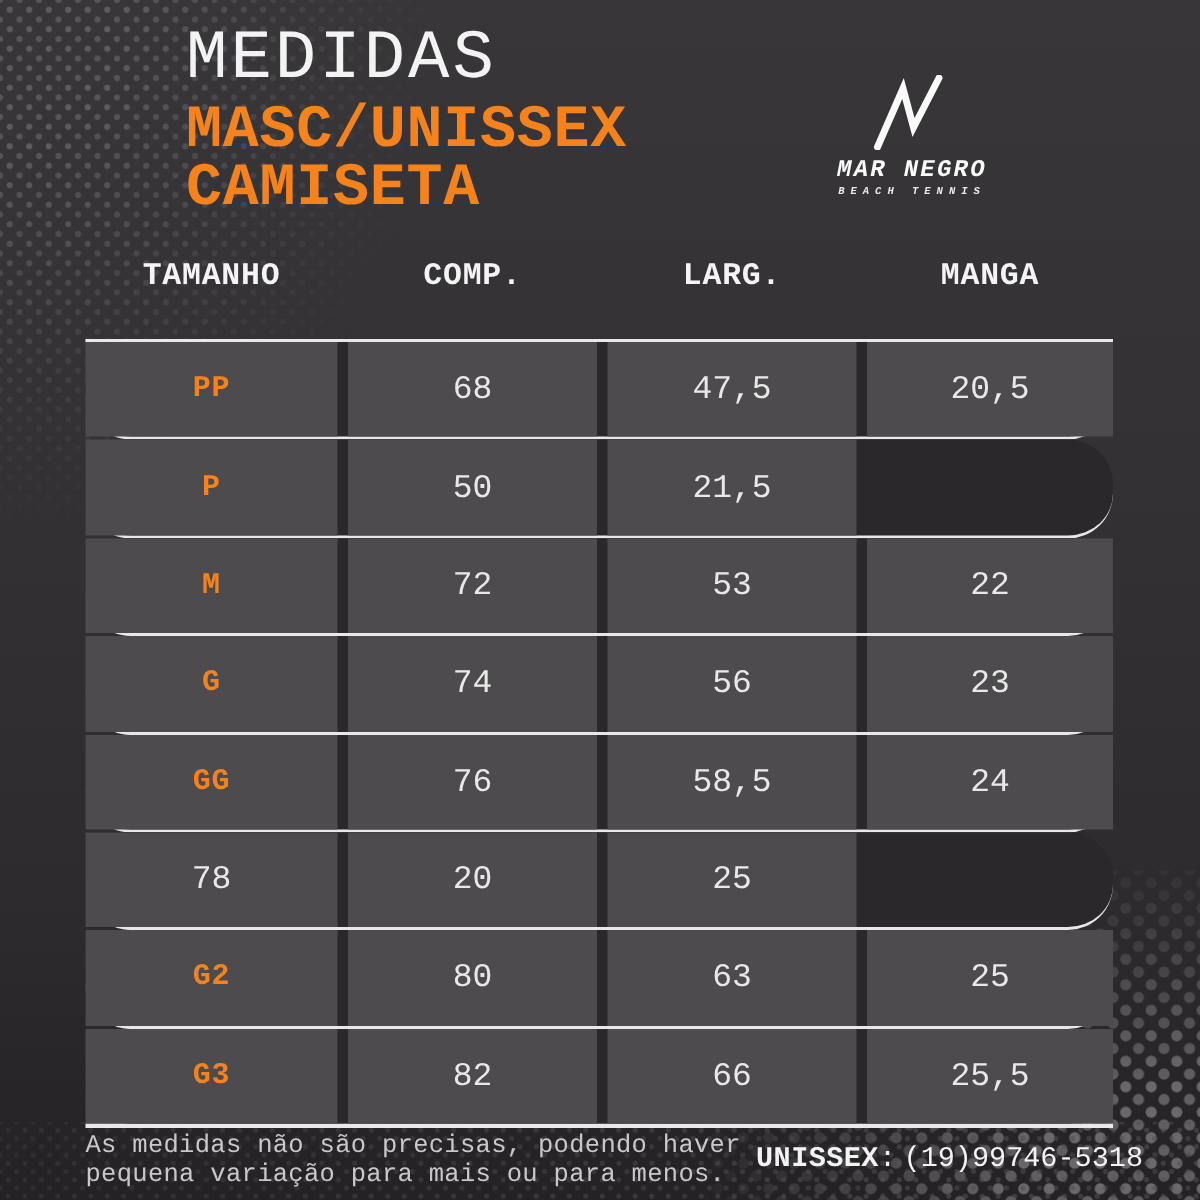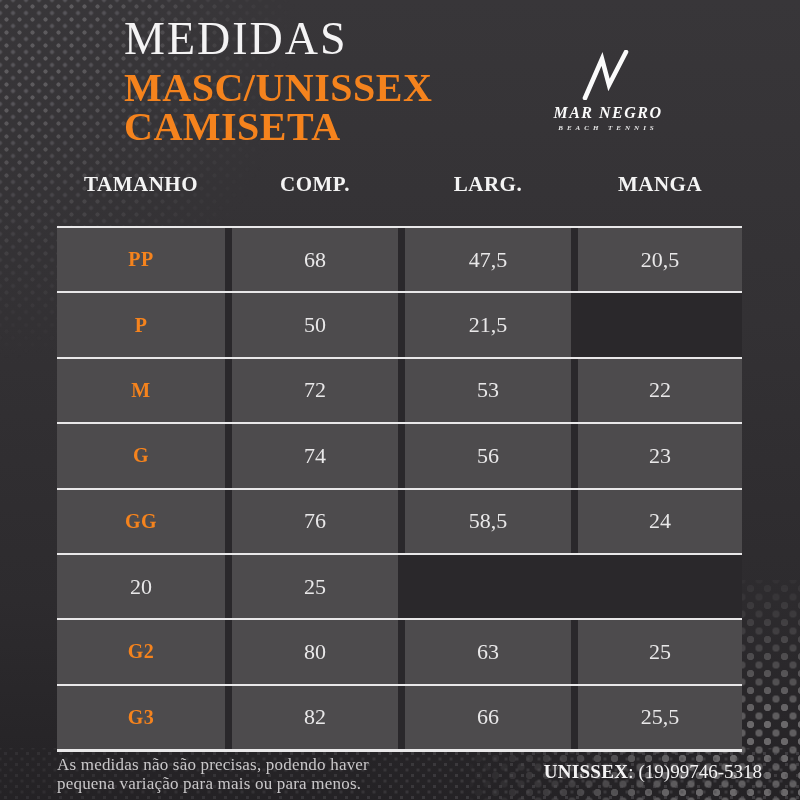--- a/index.html
+++ b/index.html
@@ -2,21 +2,21 @@
 <html><head>
 <meta charset="utf-8">
 <style>
   html, body { margin: 0; padding: 0; background: #1c1a1d; }
   * { box-sizing: border-box; }
   .canvas {
     position: relative;
     width: 800px; height: 800px;
     overflow: hidden;
     background: linear-gradient(180deg, #383639 0%, #333134 40%, #2d2b2e 75%, #242225 100%);
-    font-family: Liberation Serif, serif;
+    font-family: Liberation Mono, monospace;
   }
   
   .dots { position: absolute; pointer-events: none; z-index: 0; }
   .dots-tl {
     left: 0; top: 0; width: 330px; height: 400px;
     background-image:
       radial-gradient(circle, #5d5b5e 1.8px, rgba(93,91,94,0) 2.4px),
       radial-gradient(circle, #57555a 1.8px, rgba(87,85,90,0) 2.4px);
     background-size: 13px 13px, 13px 13px;
     background-position: 0 0, 6.5px 6.5px;
@@ -89,20 +89,21 @@
     position: absolute; left: 57px; top: 226px; width: 685px; height: 526px;
     display: flex; flex-direction: column;
     border-top: 2px solid #e9e8e9;
     border-bottom: 3px solid #e9e8e9;
   }
   .t-row {
     flex: 1 1 0;
     background: #2a282b;           
     border-bottom: 2px solid #e9e8e9;
     align-items: stretch;
+    border-radius: 30px;
   }
   .t-row:last-child { border-bottom: none; }
   .t-cell {
     background: #4d4b4d;
     display: flex; align-items: center; justify-content: center;
     color: #e9e8e9; font-size: 22px; font-weight: 400;
   }
   .t-cell.size-cell {
     color: #f5831d; font-size: 20px; font-weight: 700; letter-spacing: 0.5px;
   }
@@ -174,20 +175,21 @@
         <div class="t-cell">56</div>
         <div class="t-cell">23</div>
       </div>
       <div class="t-row grid-cols">
         <div class="t-cell size-cell">GG</div>
         <div class="t-cell">76</div>
         <div class="t-cell">58,5</div>
         <div class="t-cell">24</div>
       </div>
       <div class="t-row grid-cols">
+        <div class="t-cell">78</div>
         <div class="t-cell">20</div>
         <div class="t-cell">25</div>
       </div>
       <div class="t-row grid-cols">
         <div class="t-cell size-cell">G2</div>
         <div class="t-cell">80</div>
         <div class="t-cell">63</div>
         <div class="t-cell">25</div>
       </div>
       <div class="t-row grid-cols">

